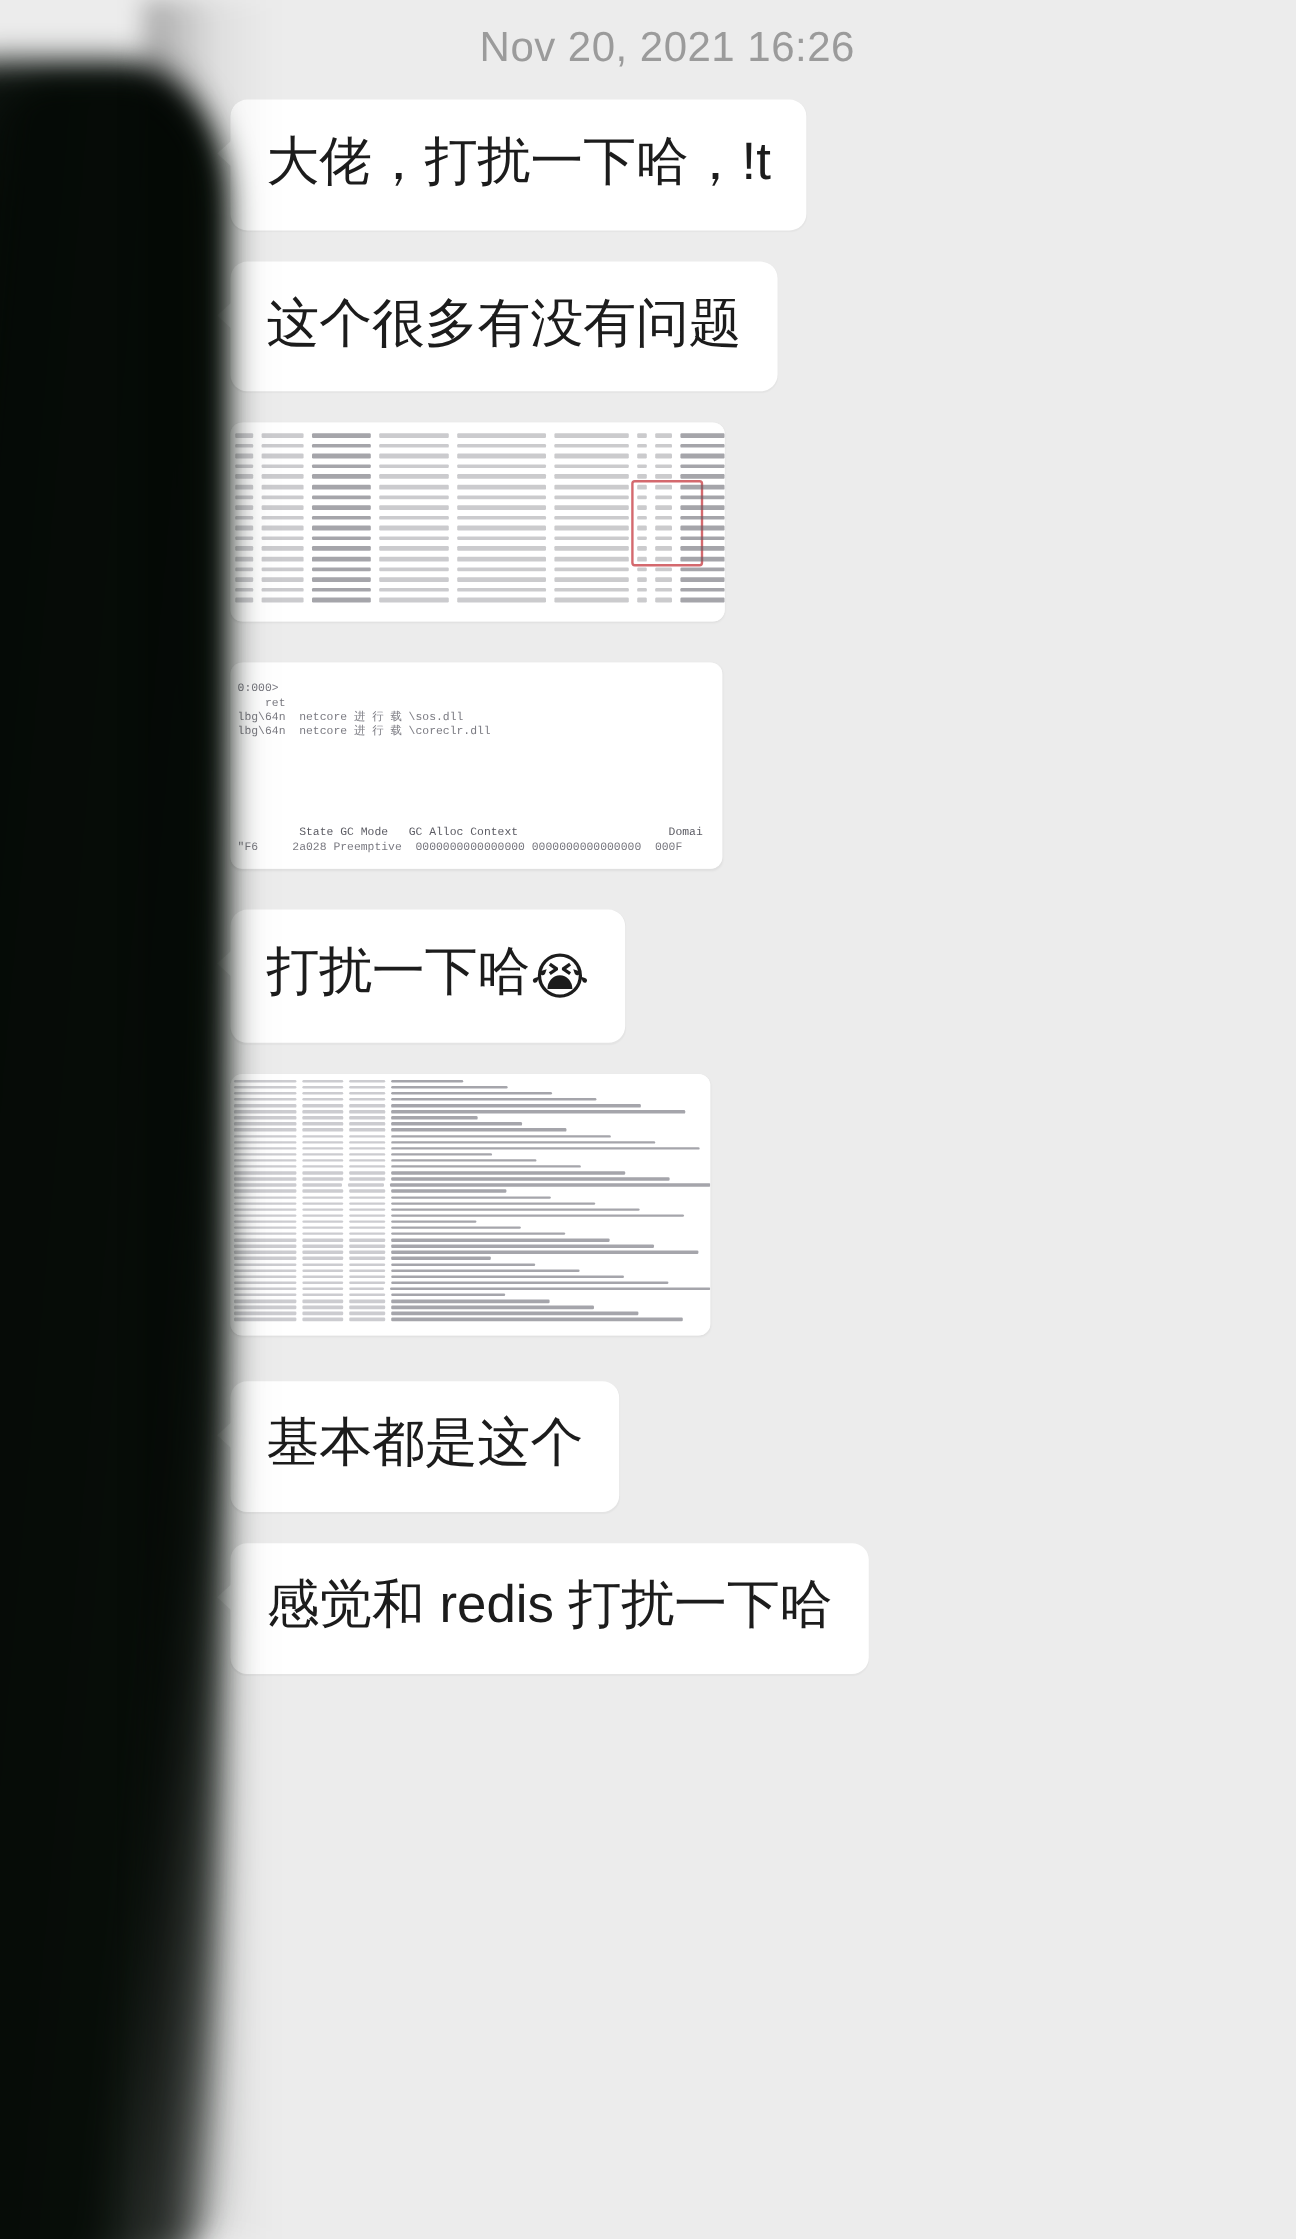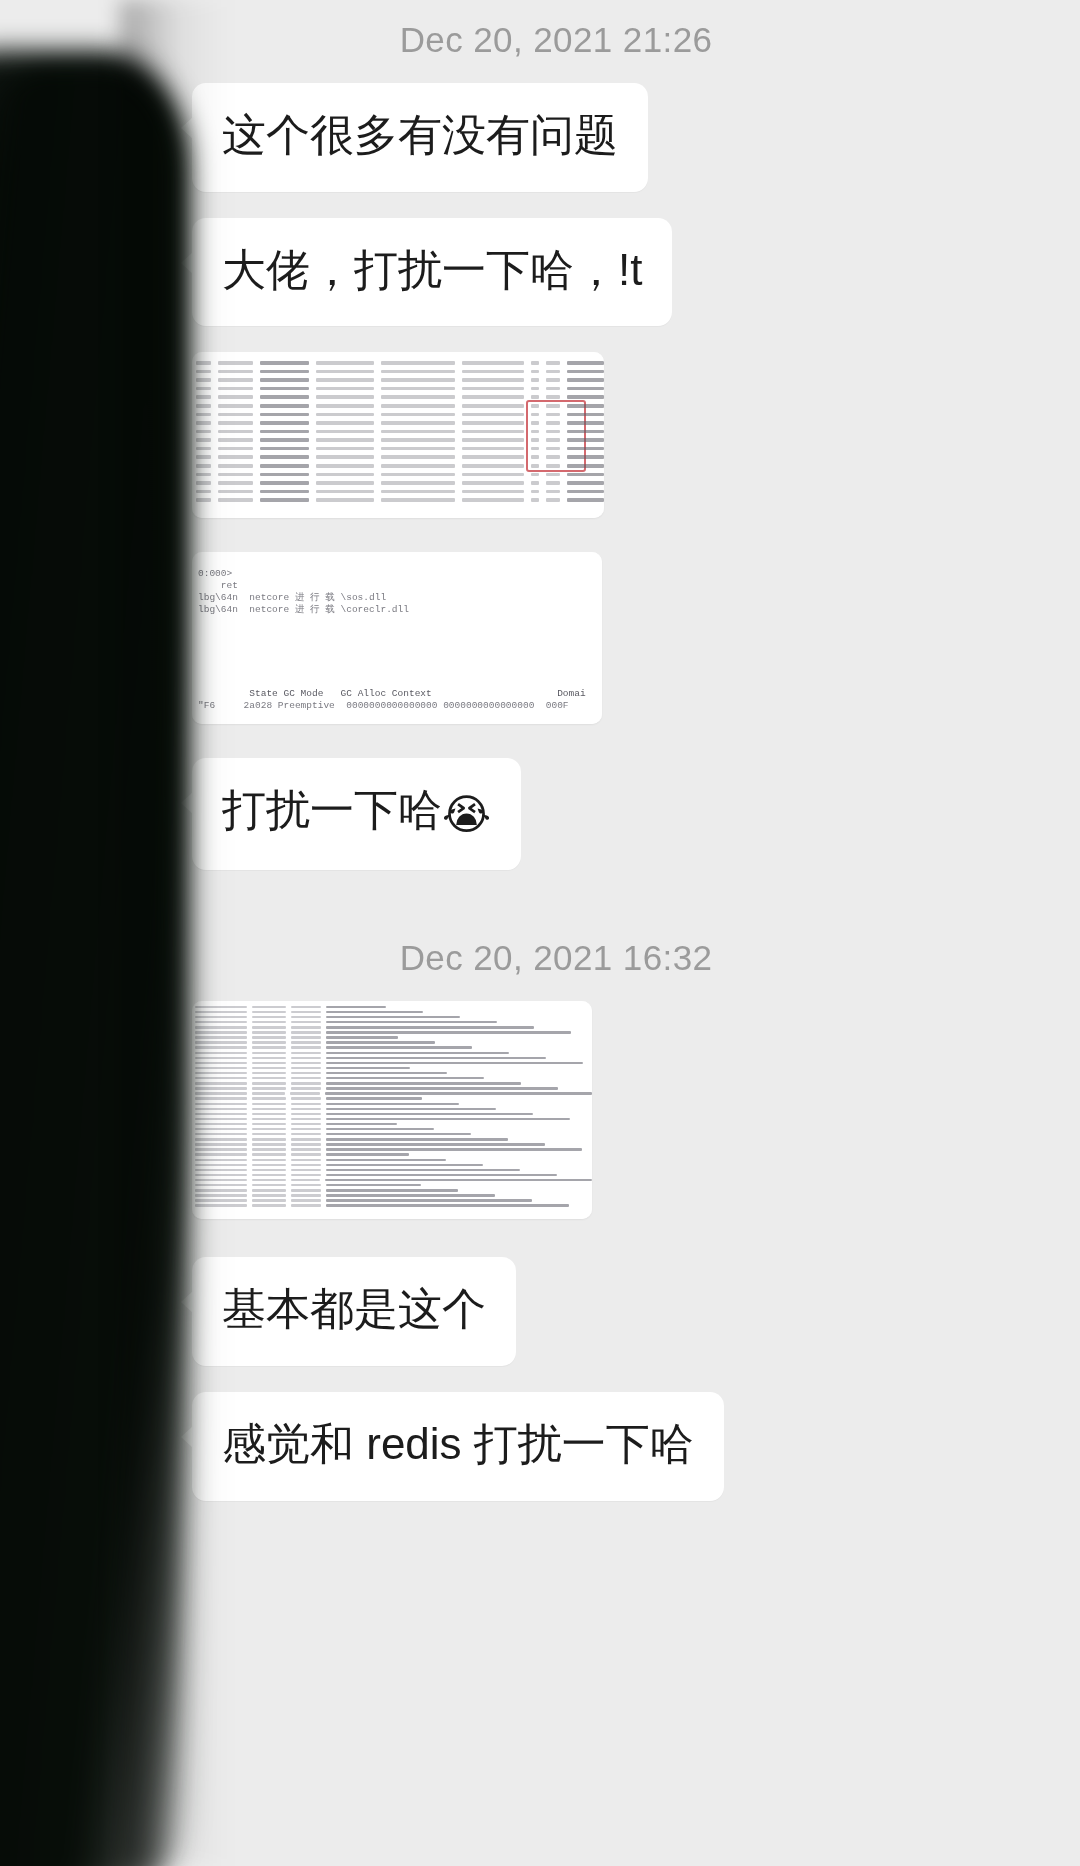--- a/index.html
+++ b/index.html
@@ -206,32 +206,32 @@
 
 <div id="screen">
 
   <div class="occluder"></div>
   <div class="occluder2"></div>
   <div class="occluder-shadow"></div>
 
   <div class="stream">
 
     <div class="ts-row">
-      <span class="timestamp">Dec 20, 2021 21:26</span>
+      <span class="timestamp">Nov 20, 2021 16:26</span>
+    </div>
+
+    <div class="msg-row">
+      <div class="bubble">
+        <div class="text">大佬，打扰一下哈，!t</div>
+      </div>
     </div>
 
     <div class="msg-row">
       <div class="bubble">
         <div class="text">这个很多有没有问题</div>
-      </div>
-    </div>
-
-    <div class="msg-row">
-      <div class="bubble">
-        <div class="text">大佬，打扰一下哈，!t</div>
       </div>
     </div>
 
     <div class="msg-row" style="margin-bottom:34px;">
       <div class="img-msg">
         <div class="shot shotA" id="shotA">
           <div class="redbox"></div>
         <div class="line">
               <div class="seg" style="width: 22px;"></div>
               <div class="seg" style="width: 51px;"></div>
@@ -438,23 +438,20 @@
         </div>
       </div>
     </div>
 
     <div class="msg-row">
       <div class="bubble">
         <div class="text"><span>打扰一下哈</span><span class="emoji">😭</span></div>
       </div>
     </div>
 
-    <div class="ts-row" style="padding-top:22px;">
-      <span class="timestamp">Dec 20, 2021 16:32</span>
-    </div>
 
     <div class="msg-row" style="margin-bottom:38px;">
       <div class="img-msg">
         <div class="shot shotC" id="shotC">
             <div class="row">
               <div class="cell" style="width: 52px;"></div>
               <div class="cell" style="width: 34px;"></div>
               <div class="cell" style="width: 30px;"></div>
               <div class="cell k" style="width: 60px;"></div>
             </div>

